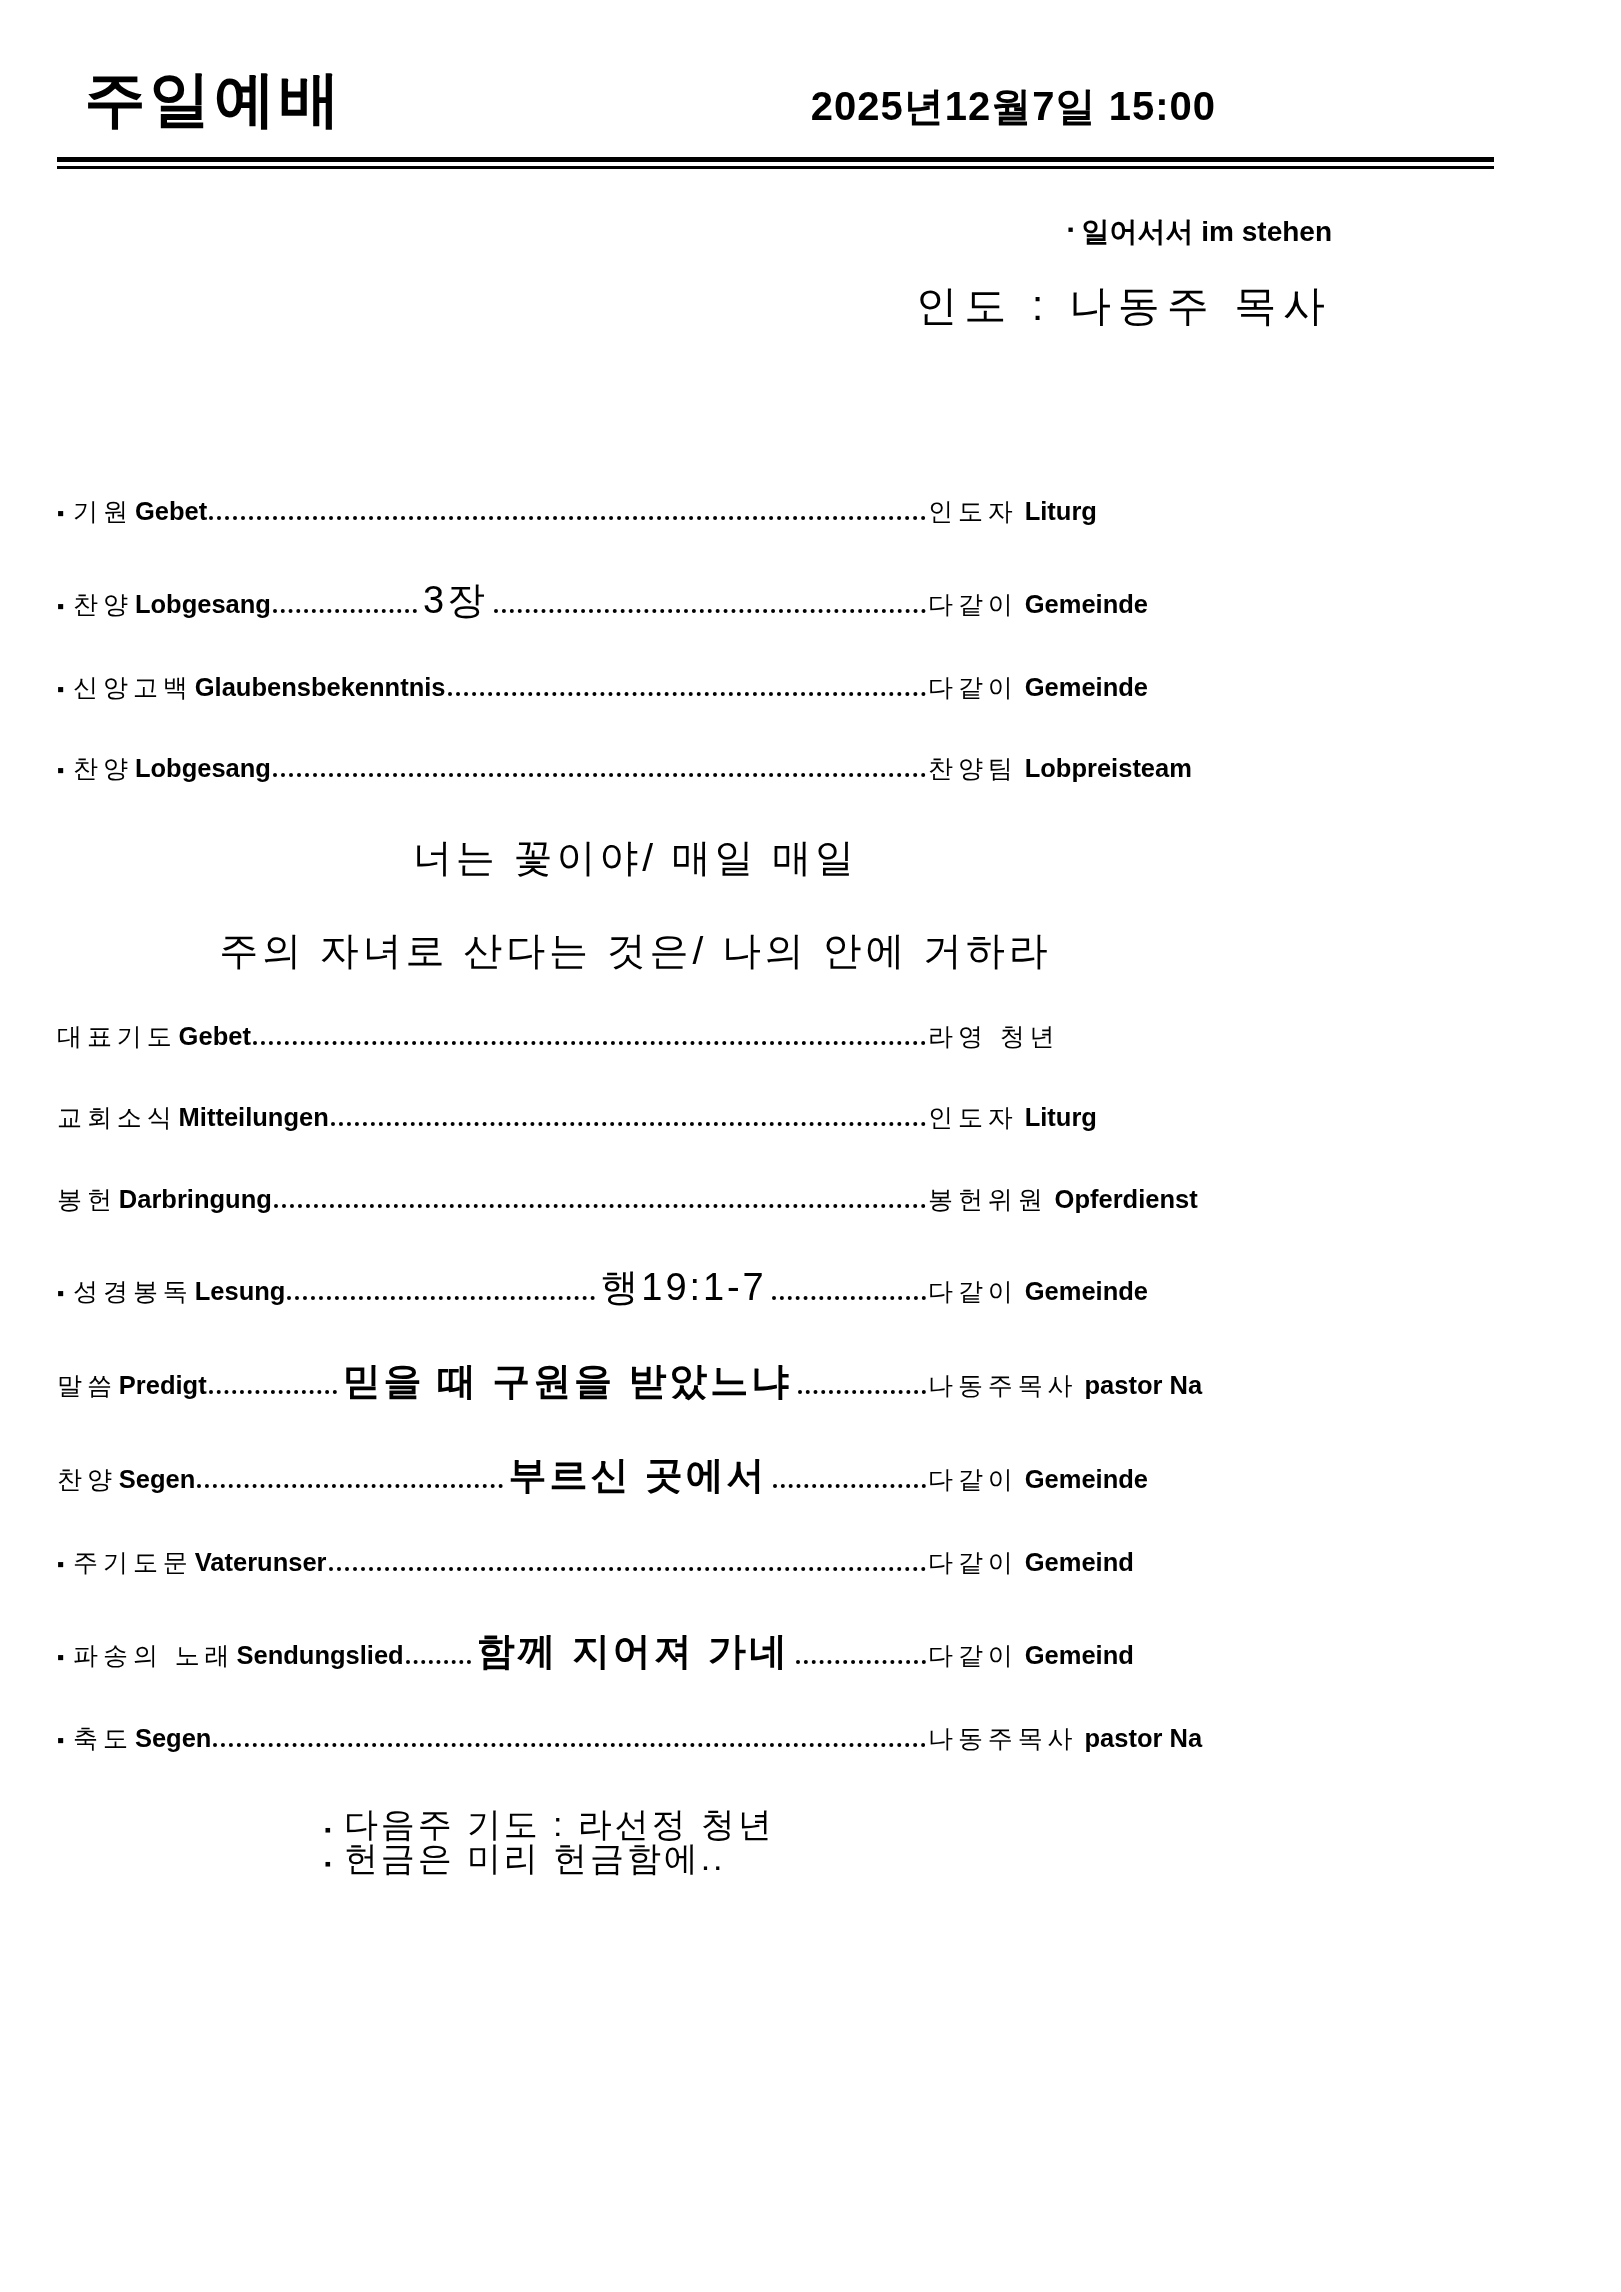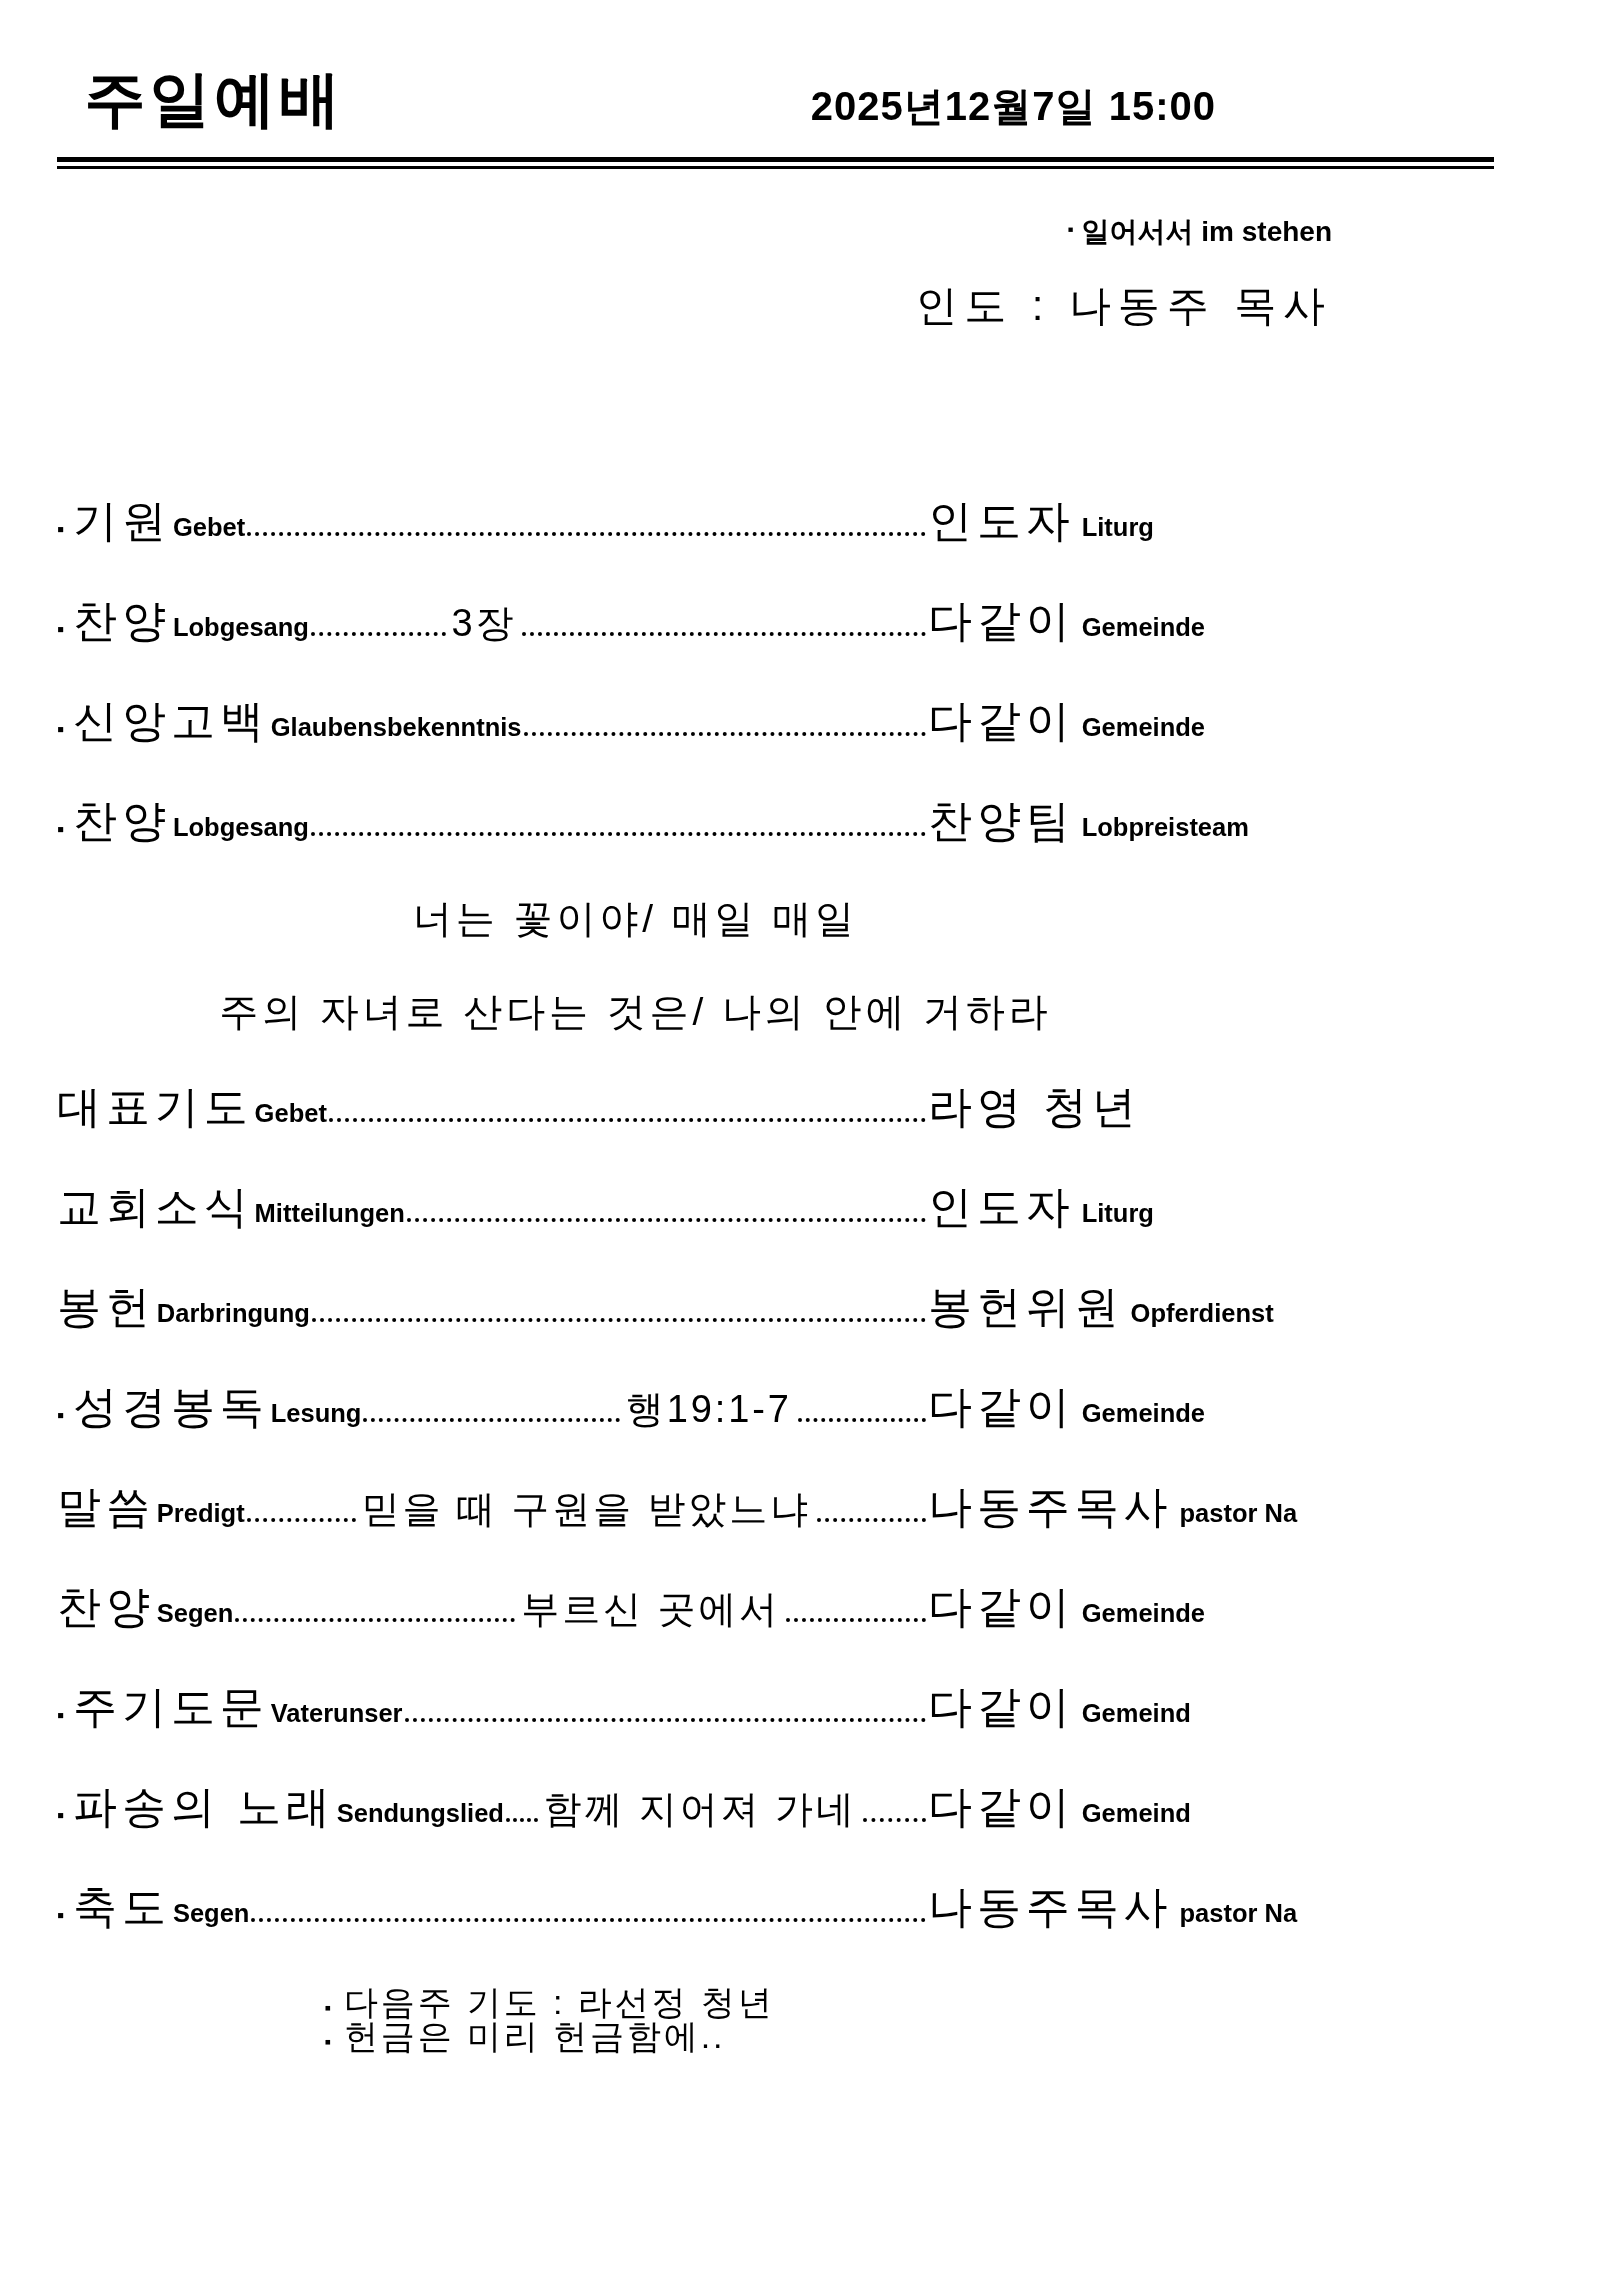--- a/index.html
+++ b/index.html
@@ -66,41 +66,42 @@
     align-items: baseline;
     margin-bottom: 56px;
     line-height: 1;
     white-space: nowrap;
   }
   .bullet {
     font-size: 20.6px;
     margin-right: 8.8px;
   }
   .ko {
-    font-size: 44px;
+    font-size: 25px;
     letter-spacing: 4.9px;
   }
   .de {
     font-size: 25.5px;
     font-weight: bold;
     letter-spacing: 0;
     margin-left: 2px;
   }
   .leader {
     flex: 1 1 0;
     height: 5.9px;
     border-bottom: 4.9px dotted #000;
     margin: 0 2px;
   }
   .leader.w3 { flex-grow: 3; }
   .leader.w2 { flex-grow: 2; }
   .mid {
     font-size: 38px;
     letter-spacing: 2.9px;
     margin: 0 3.9px;
+    font-weight: bold;
   }
   .mid.bold { font-weight: normal; text-align: center; }
   .right {
     flex: 0 0 404px;
     white-space: nowrap;
   }
   .right .de { margin-left: 7px; }
   .song-line {
     text-align: center;
     font-size: 39px;

